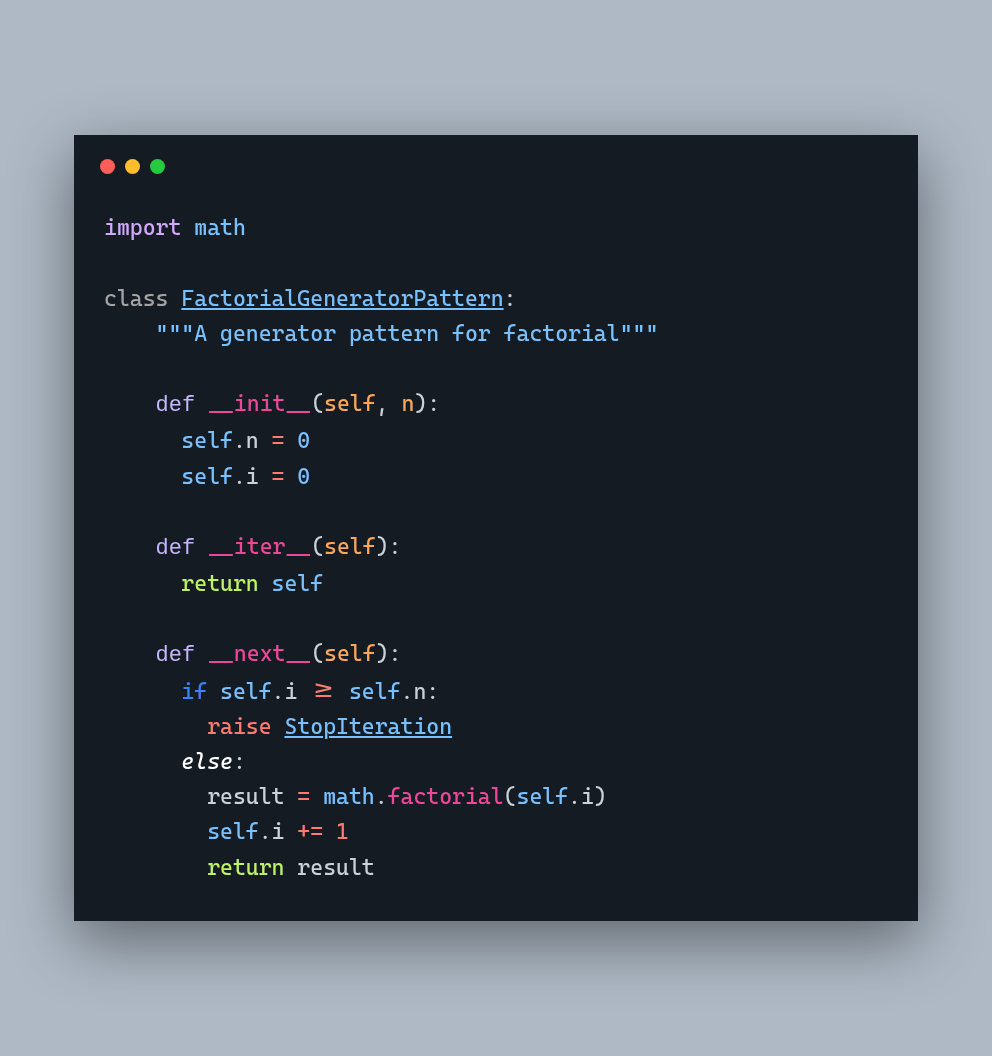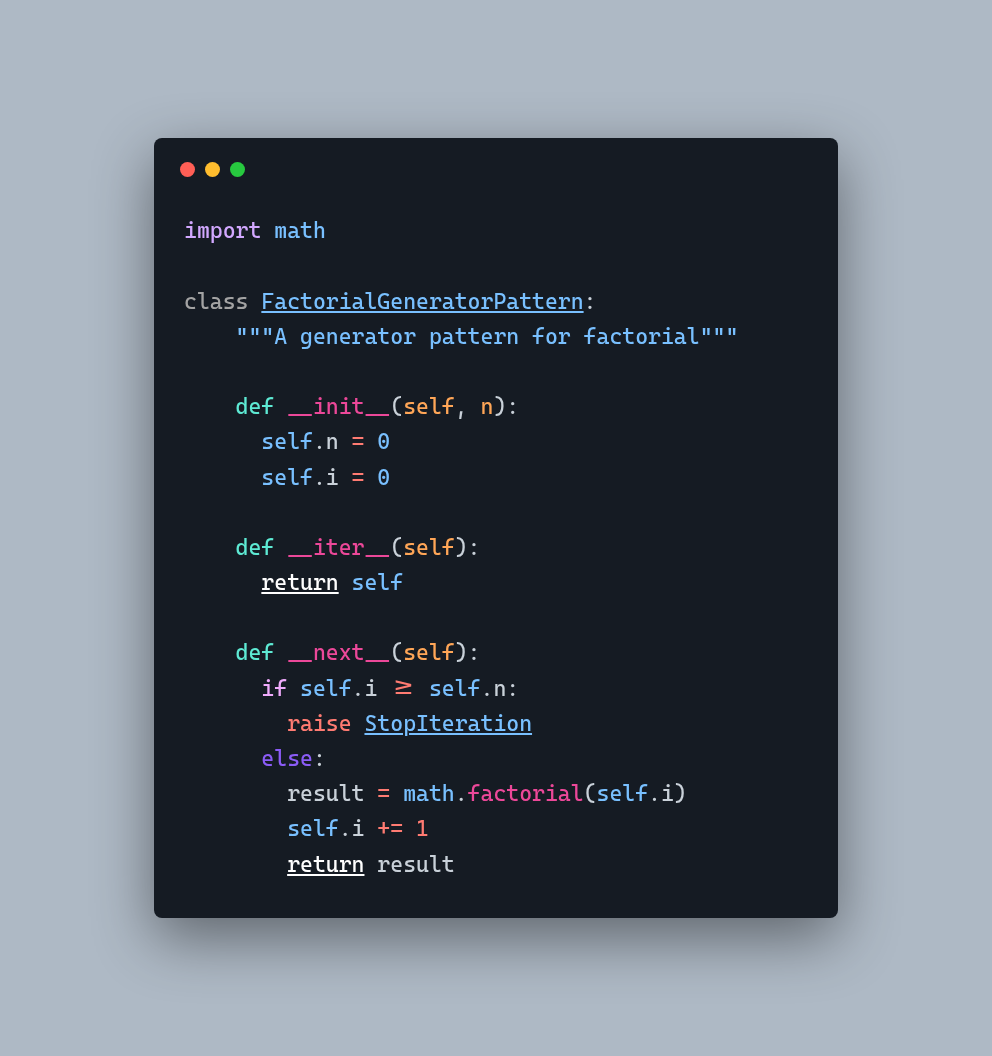--- a/index.html
+++ b/index.html
@@ -11,22 +11,22 @@
       background: #aeb9c5;
       width: 992px;
       height: 1056px;
       display: flex;
       align-items: center;
       justify-content: center;
       font-family: ui-monospace, 'SF Mono', 'Cascadia Code', 'Menlo', 'Consolas', monospace;
     }
     .window {
       background: #151b23;
-      width: 684px;
-      border-radius: 8px;
+      width: 844px;
+      border-radius: 0;
       box-shadow: 0 20px 60px rgba(0,0,0,0.45);
       padding: 24px 30px 36px 30px;
     }
     .titlebar {
       display: flex;
       gap: 10px;
       margin-bottom: 36px;
       margin-left: -4px;
     }
     .dot {
@@ -41,28 +41,28 @@
       font-size: 22px;
       line-height: 1.6;
       white-space: pre;
       color: #c9d1d9;
     }
     .kw-import { color: #d2a8ff; }
     .kw-module { color: #79c0ff; }
     .kw-class { color: #a3a3a3; }
     .classname { color: #79c0ff; text-decoration: underline; }
     .docstring { color: #79c0ff; }
-    .kw-def { color: #5eead4; }
+    .kw-def { color: #c4b5fd; font-family: Liberation Mono, monospace; }
     .fname { color: #ec4899; }
     .param { color: #ffa657; }
     .op { color: #ff7b72; }
-    .kw-return { color: #ffffff; text-decoration: underline; }
-    .kw-if { color: #f0abfc; margin-top: 23px; }
+    .kw-return { color: #bef264; }
+    .kw-if { color: #3b82f6; margin-top: 23px; }
     .kw-raise { color: #ff7b72; }
-    .kw-else { color: #8b5cf6; }
+    .kw-else { color: #ffffff; font-style: italic; }
     .ident { color: #c9d1d9; }
     .punct { color: #c9d1d9; }
     .self-ref { color: #79c0ff; }
     .one { color: #ff7b72; }
     .zero { color: #79c0ff; }
     .dot-access { color: #c9d1d9; }
     .obj { color: #79c0ff; }
   </style>
 </head>
 <body>

